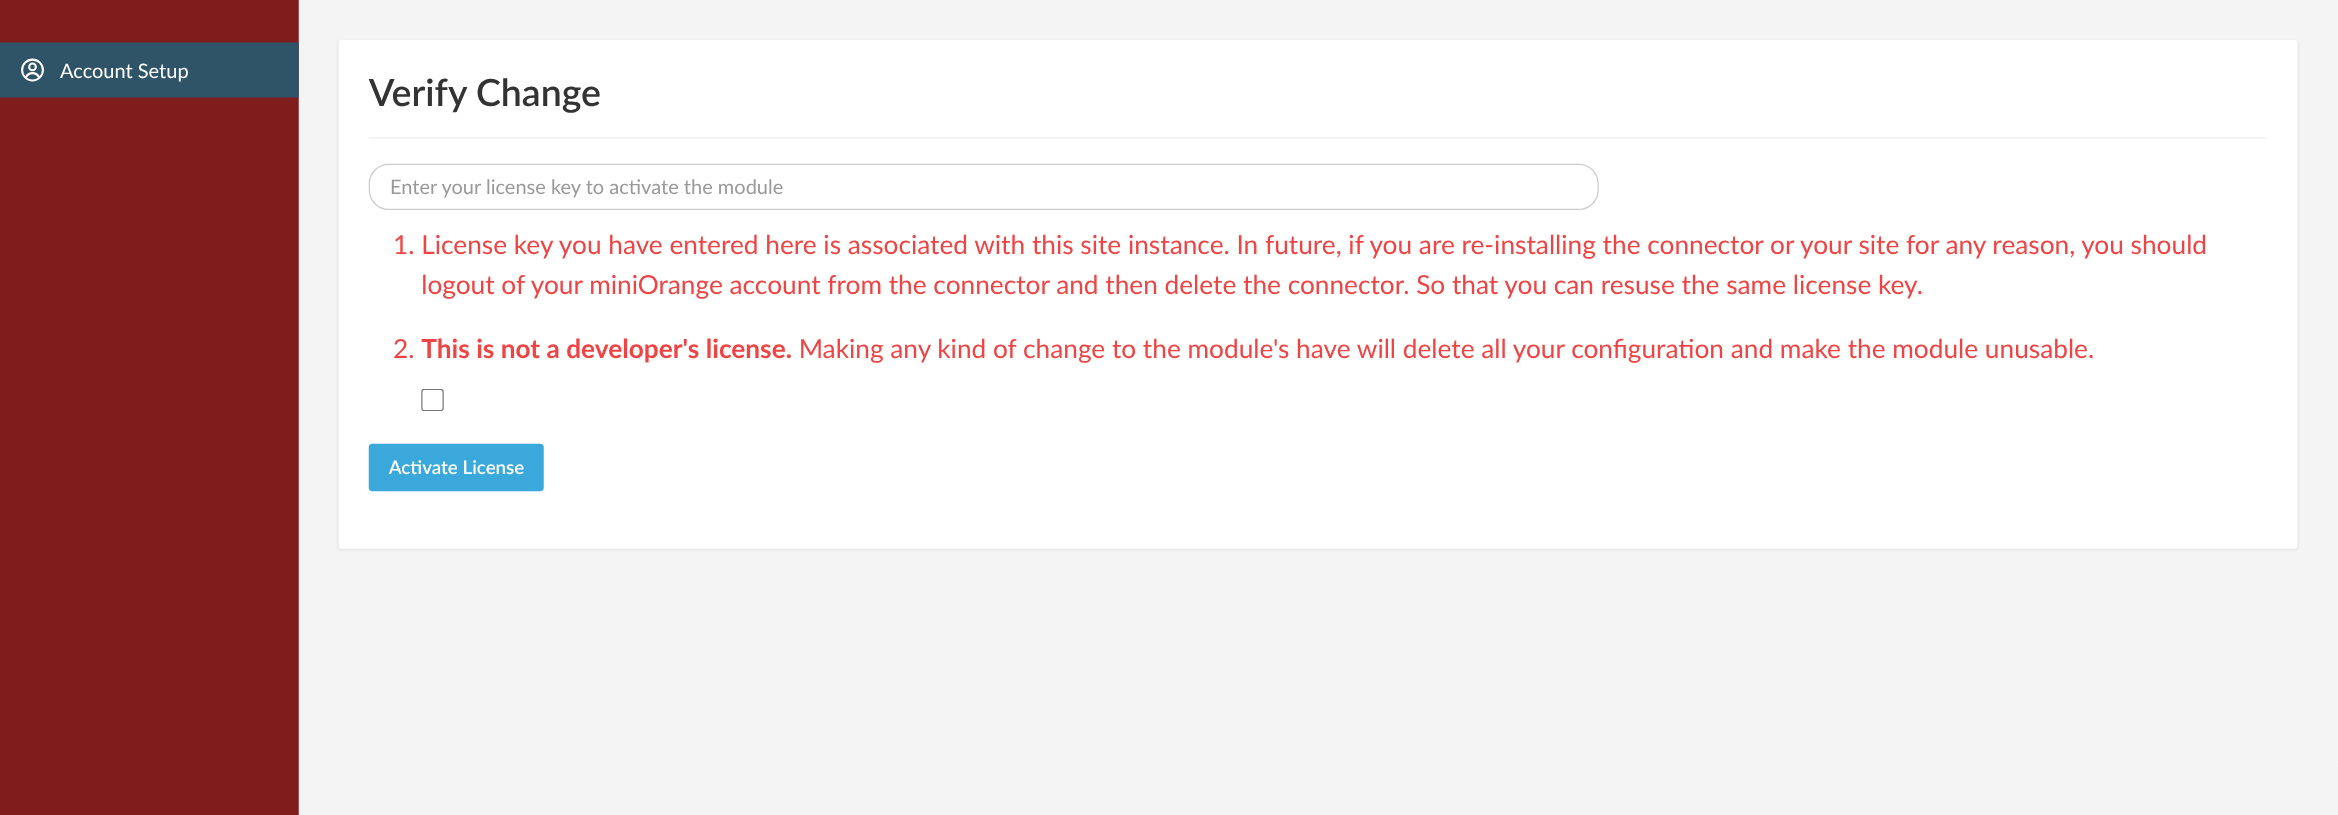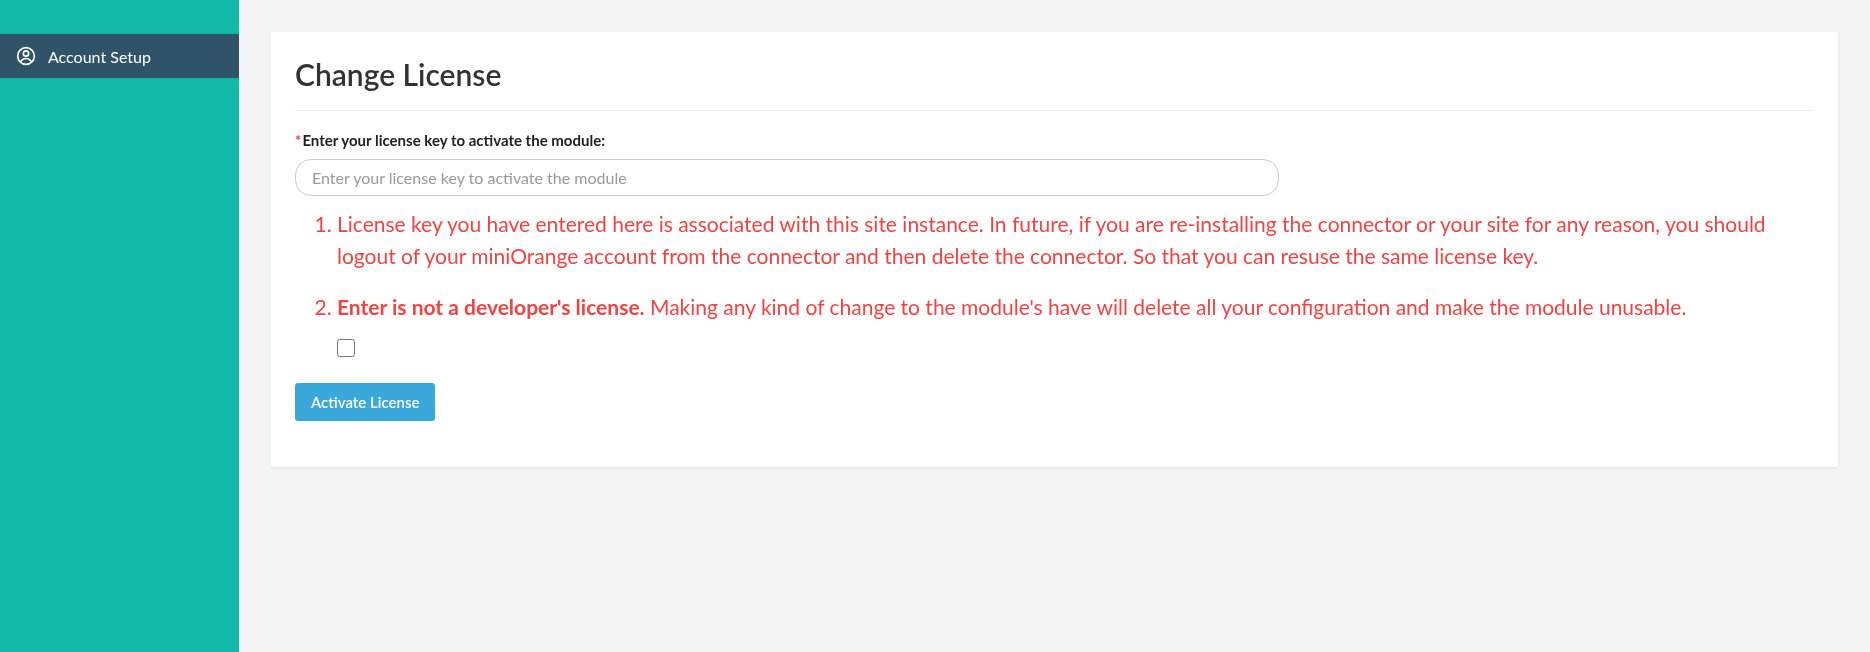--- a/index.html
+++ b/index.html
@@ -14,21 +14,21 @@
       width: 1870px;
       height: 652px;
       overflow: hidden;
     }
     .layout {
       display: flex;
       height: 100%;
     }
     .sidebar {
       width: 239px;
-      background: #14b8a6;
+      background: #7f1d1d;
       flex-shrink: 0;
     }
     .sidebar-spacer {
       height: 34px;
     }
     .sidebar-item {
       background: #2f5468;
       color: #fff;
       padding: 12px 16px;
       display: flex;
@@ -149,31 +149,28 @@
           <circle cx="12" cy="9" r="3.2"></circle>
           <path d="M5.5 19.2c1.3-2.6 4-4.2 6.5-4.2s5.2 1.6 6.5 4.2"></path>
         </svg>
       </span>
       <span>Account Setup</span>
     </div>
   </aside>
 
   <main class="main">
     <div class="card">
-      <h1 class="card-title">Change License</h1>
+      <h1 class="card-title">Verify Change</h1>
 
-      <div class="field-label">
-        <span class="req">*</span><span>Enter your license key to activate the module:</span>
-      </div>
       <input type="text" class="text-input" placeholder="Enter your license key to activate the module" style="">
 
       <ol class="notes">
         <li>License key you have entered here is associated with this site instance. In future, if you are re-installing the connector or your site for any reason, you should logout of your miniOrange account from the connector and then delete the connector. So that you can resuse the same license key.</li>
         <li>
-          <span class="note-bold">Enter is not a developer's license.</span><span> Making any kind of change to the module's have will delete all your configuration and make the module unusable.</span>
+          <span class="note-bold">This is not a developer's license.</span><span> Making any kind of change to the module's have will delete all your configuration and make the module unusable.</span>
         </li>
       </ol>
 
       <div class="agree-row">
         <input type="checkbox" id="agree" style="">
       </div>
 
       <div class="btn-row">
         <button class="btn">Activate License</button>
       </div>

